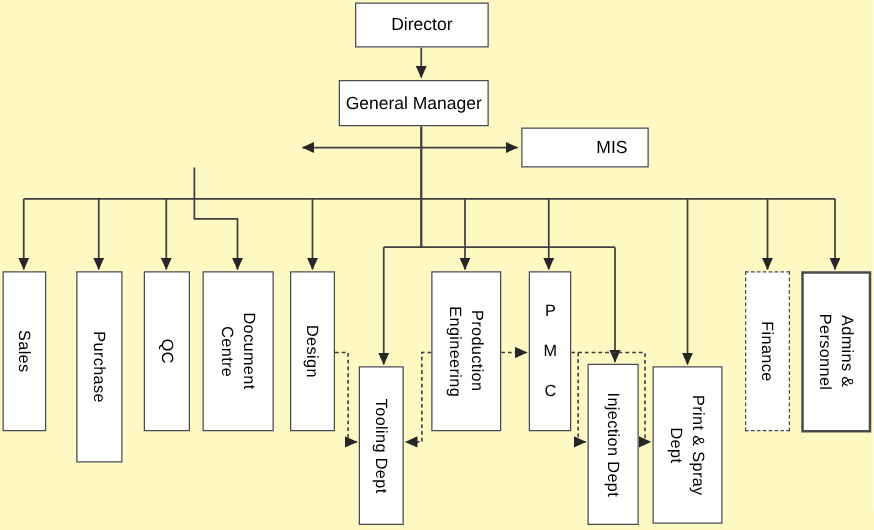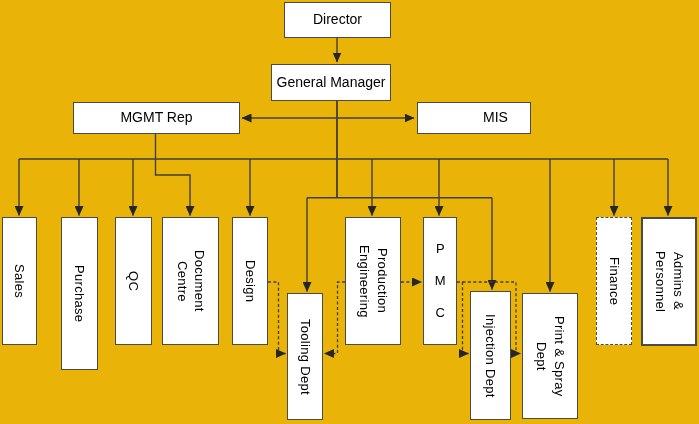--- a/index.html
+++ b/index.html
@@ -5,21 +5,21 @@
   html, body {
     margin: 0;
     padding: 0;
     background: #ffffff;
     font-family: "Liberation Sans", "DejaVu Sans", sans-serif;
   }
   #stage {
     position: relative;
     width: 699px;
     height: 424px;
-    background: #eab308;
+    background: #fef9c3;
     overflow: hidden;
   }
   #wires {
     position: absolute;
     left: 0;
     top: 0;
     width: 699px;
     height: 424px;
   }
   .node {
@@ -46,21 +46,21 @@
     letter-spacing: 0.3px;
   }
   .vlabel--upright {
     text-orientation: upright;
     letter-spacing: 1px;
   }
   
   #n-director   { left:284px; top:2px;   width:107px; height:36px; }
   #n-gm         { left:271px; top:64px;  width:120px; height:37px; }
   #n-mgmt       { left:73px;  top:102px; width:167px; height:32px; }
-  #n-mis        { left:417px; top:102px; width:114px; height:32px;padding-left:43px; }
+  #n-mis        { left:417px; top:102px; width:102px; height:32px;padding-left:43px; }
   #n-sales      { left:2px;   top:217px; width:35px;  height:128px; }
   #n-purchase   { left:61px;  top:217px; width:37px;  height:153px; }
   #n-qc         { left:115px; top:217px; width:37px;  height:128px; }
   #n-doccentre  { left:162px; top:217px; width:57px;  height:128px; }
   #n-design     { left:232px; top:217px; width:36px;  height:128px; }
   #n-tooling    { left:287px; top:293px; width:36px;  height:127px; }
   #n-prodeng    { left:345px; top:217px; width:56px;  height:128px; }
   #n-pmc        { left:423px; top:217px; width:34px;  height:128px; }
   #n-injection  { left:470px; top:291px; width:41px;  height:129px; }
   #n-printspray { left:522px; top:293px; width:56px;  height:126px; }
@@ -111,23 +111,20 @@
   </svg>
 
   <div class="node" id="n-director">
     <span class="hlabel">Director</span>
   </div>
 
   <div class="node" id="n-gm">
     <span class="hlabel">General Manager</span>
   </div>
 
-  <div class="node" id="n-mgmt">
-    <span class="hlabel">MGMT Rep</span>
-  </div>
 
   <div class="node" id="n-mis">
     <span class="hlabel">MIS</span>
   </div>
 
   <div class="node" id="n-sales">
     <span class="vlabel">Sales</span>
   </div>
 
   <div class="node" id="n-purchase">

